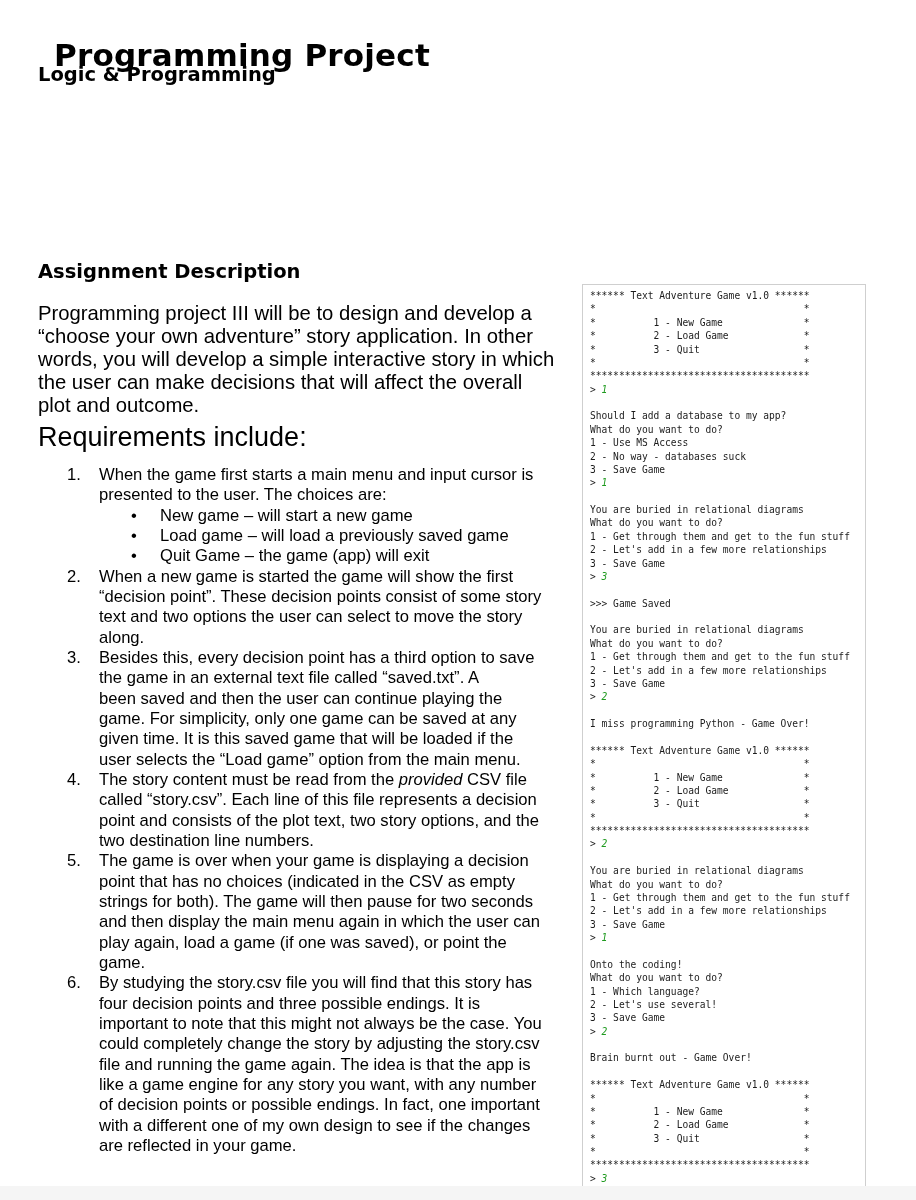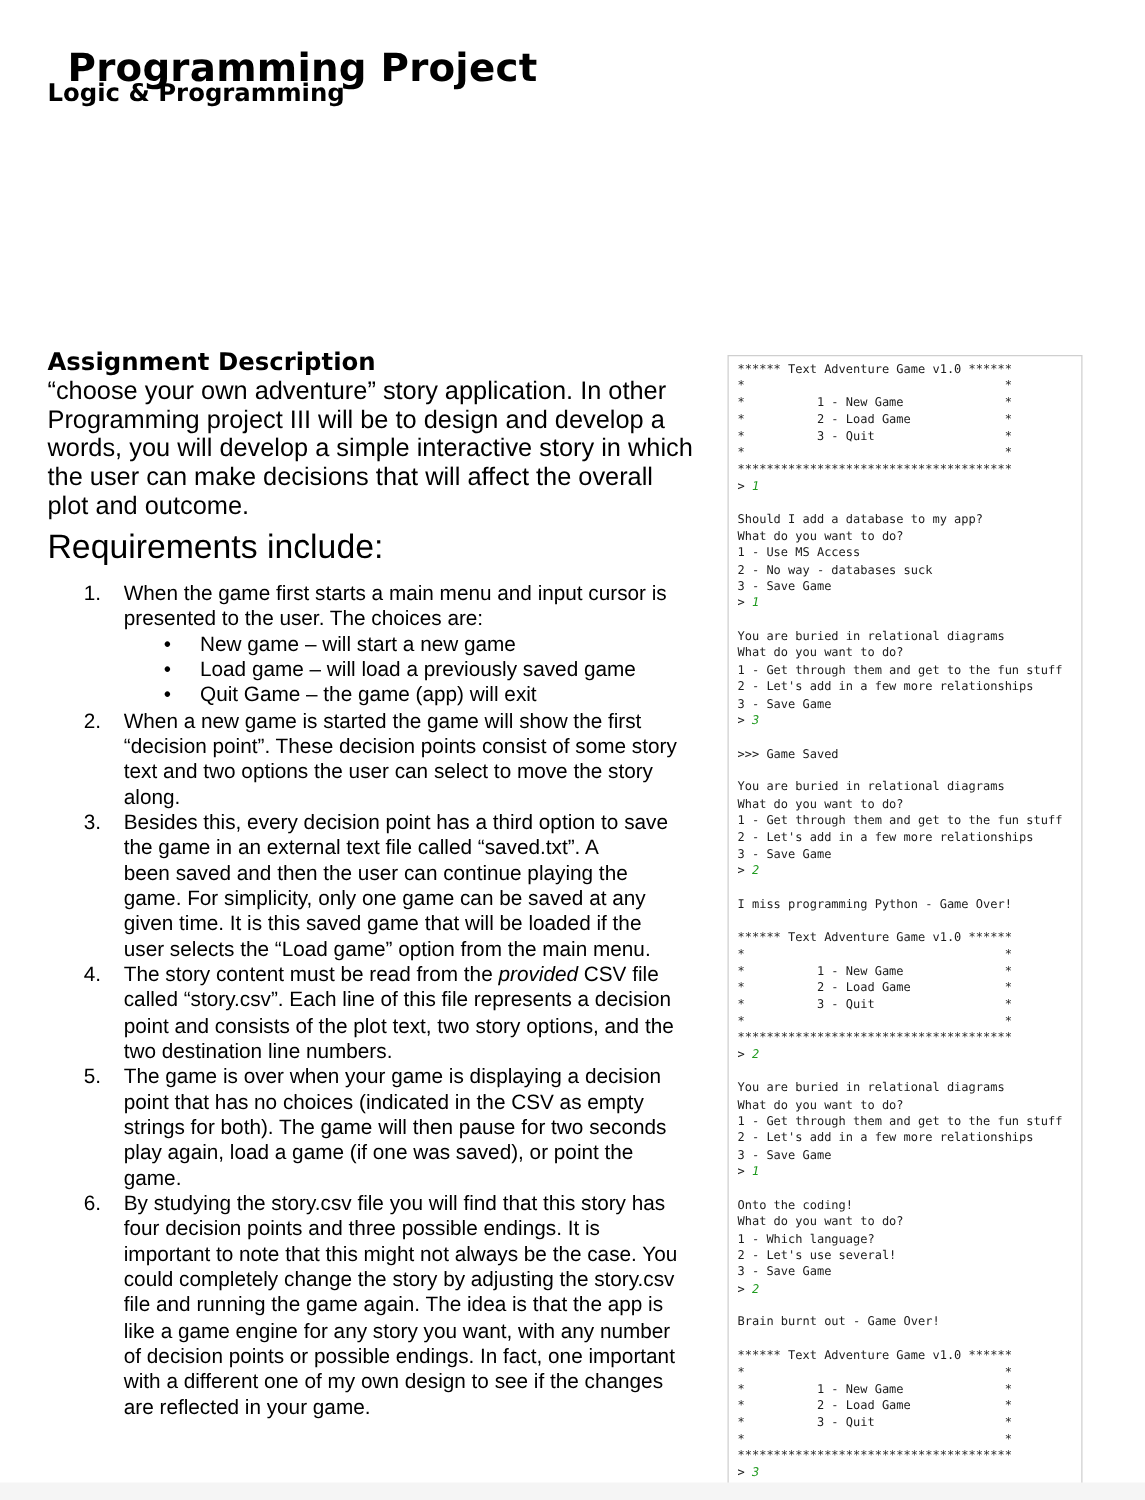--- a/index.html
+++ b/index.html
@@ -16,21 +16,21 @@
     position: absolute; left: 38px; top: 20px; margin: 16px;
     font-size: 31px; font-weight: 900; letter-spacing: 0.2px;
     font-family: "DejaVu Sans", sans-serif; line-height: 38px;
   }
   .subtitle {
     position: absolute; left: 38px; top: 62px; margin: 0;
     font-size: 19.5px; font-weight: 900;
     font-family: "DejaVu Sans", sans-serif; line-height: 26px;
   }
   .section-heading {
-    position: absolute; left: 38px; top: 278px; margin: 0;
+    position: absolute; left: 38px; top: 260px; margin: 0;
     font-size: 19.5px; font-weight: 900;
     font-family: "DejaVu Sans", sans-serif; line-height: 24px;
   }
   .intro {
     position: absolute; left: 38px; top: 302px; width: 530px; margin: 0;
     font-size: 20.3px; line-height: 23.1px;
   }
   .intro .line { display: block; white-space: nowrap; }
   .req-heading {
     position: absolute; left: 38px; top: 426px; margin: 0;
@@ -62,22 +62,22 @@
 </style>
 </head>
 <body>
 
 <h1 class="title">Programming Project</h1>
 <h2 class="subtitle">Logic &amp; Programming</h2>
 
 <h3 class="section-heading">Assignment Description</h3>
 
 <p class="intro">
+  <span class="line">Programming project III will be to design and develop a</span>
   <span class="line">“choose your own adventure” story application.  In other</span>
-  <span class="line">Programming project III will be to design and develop a</span>
   <span class="line">words, you will develop a simple interactive story in which</span>
   <span class="line">the user can make decisions that will affect the overall</span>
   <span class="line">plot and outcome.</span>
 </p>
 
 <p class="req-heading">Requirements include:</p>
 
 <ol class="req-list">
   <li class="req-item">
     <span class="req-num">1.</span>
@@ -110,20 +110,21 @@
     <span class="line"><span>The story content must be read from the </span><span class="emph">provided</span><span> CSV file</span></span>
     <span class="line">called “story.csv”. Each line of this file represents a decision</span>
     <span class="line">point and consists of the plot text, two story options, and the</span>
     <span class="line">two destination line numbers.</span>
   </li>
   <li class="req-item">
     <span class="req-num">5.</span>
     <span class="line">The game is over when your game is displaying a decision</span>
     <span class="line">point that has no choices (indicated in the CSV as empty</span>
     <span class="line">strings for both). The game will then pause for two seconds</span>
+    <span class="line">and then display the main menu again in which the user can</span>
     <span class="line">play again, load a game (if one was saved), or point the</span>
     <span class="line">game.</span>
   </li>
   <li class="req-item">
     <span class="req-num">6.</span>
     <span class="line">By studying the story.csv file you will find that this story has</span>
     <span class="line">four decision points and three possible endings. It is</span>
     <span class="line">important to note that this might not always be the case. You</span>
     <span class="line">could completely change the story by adjusting the story.csv</span>
     <span class="line">file and running the game again. The idea is that the app is</span>

